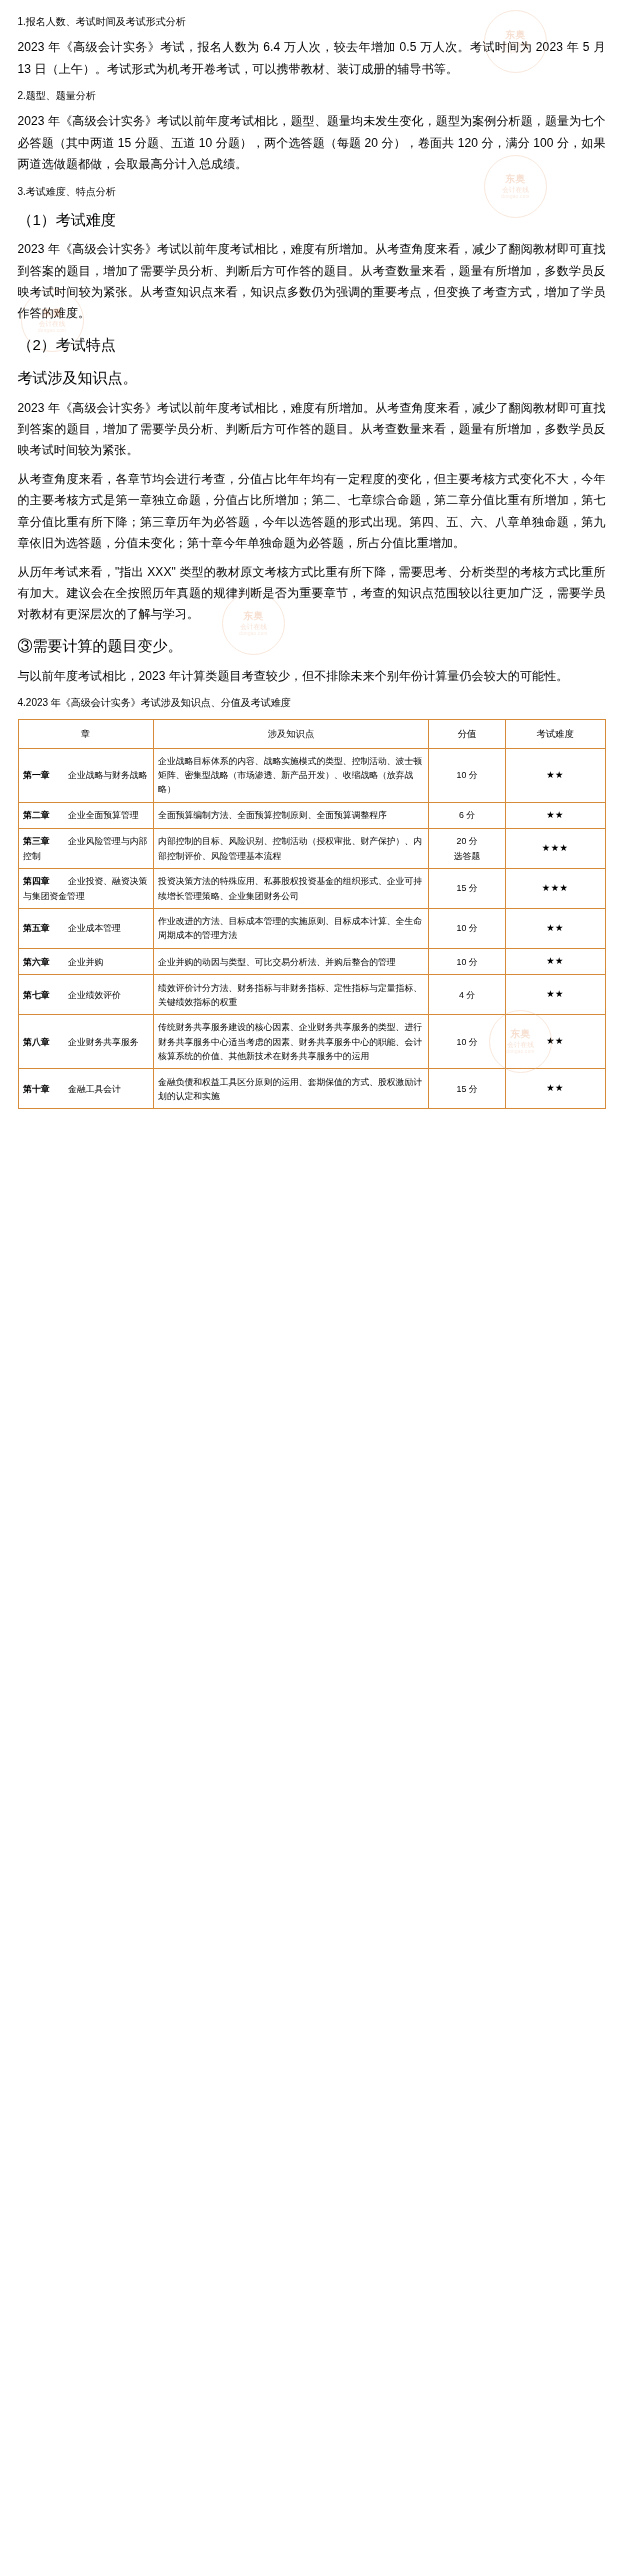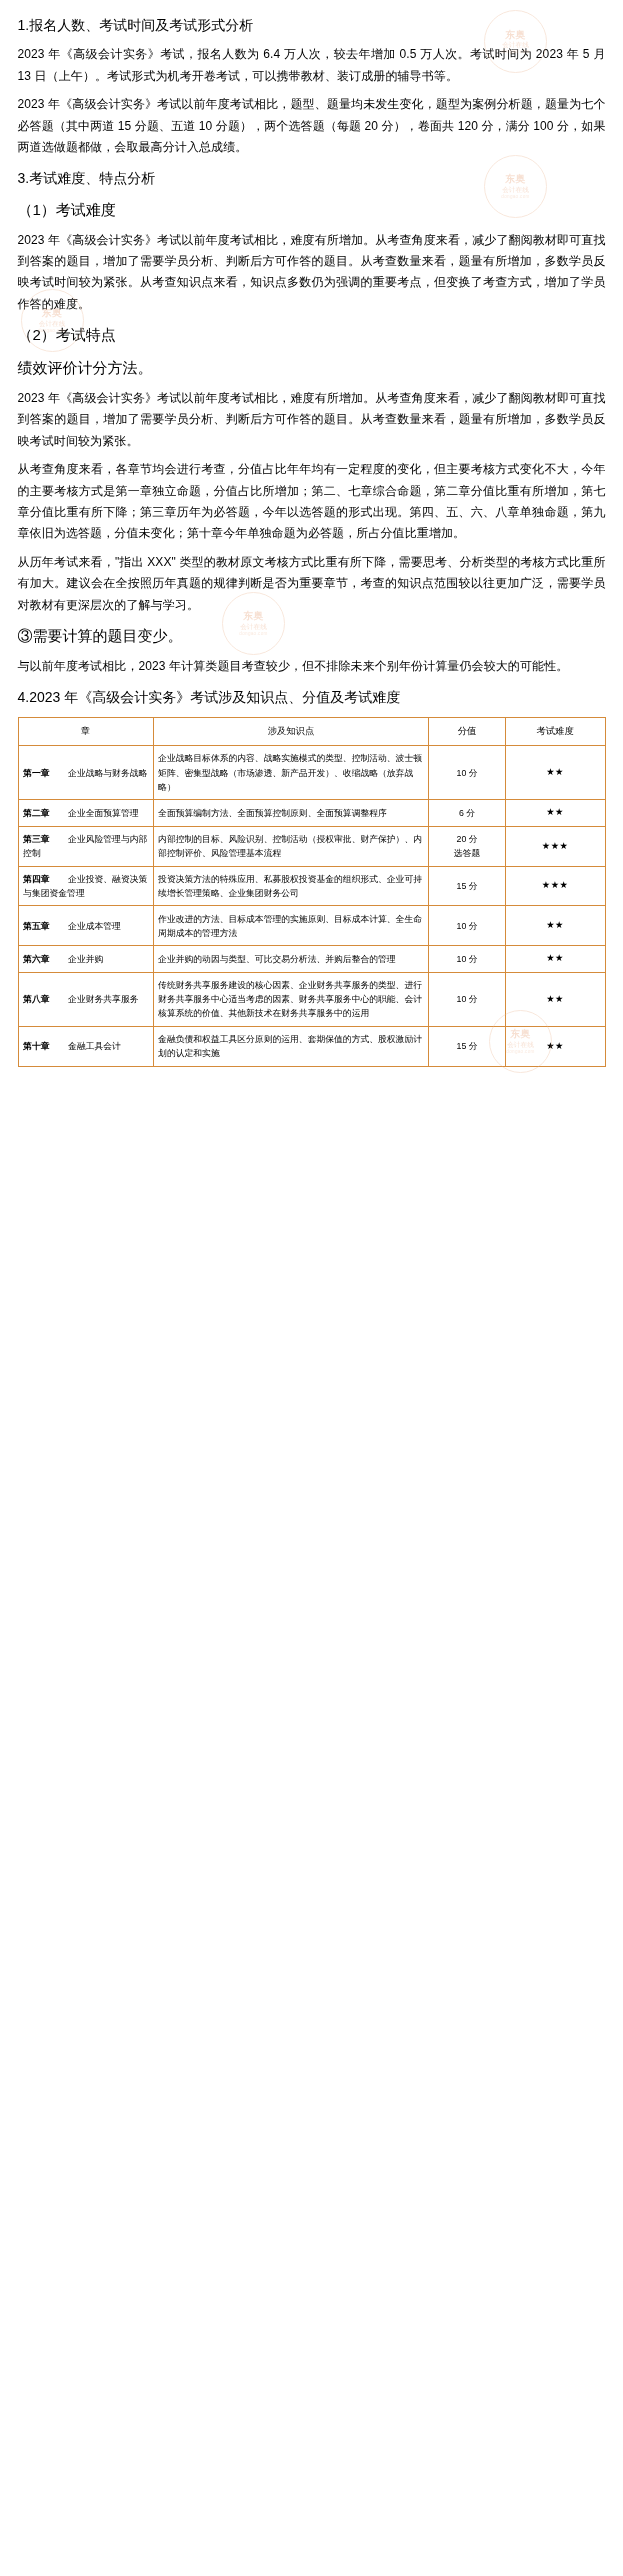--- a/index.html
+++ b/index.html
@@ -20,21 +20,21 @@
     overflow: hidden;
   }
   .para {
     font-size: 12px;
     line-height: 1.78;
     text-align: justify;
     margin: 0 0 7.2px 0;
     letter-spacing: 0.1px;
   }
   .heading {
-    font-size: 14px;
+    font-size: 10px;
     line-height: 1.78;
     margin: 0 0 6.2px 0;
     font-weight: normal;
   }
   .sub {
     font-size: 15px;
     line-height: 1.78;
     margin: 0 0 6.2px 0;
   }
   .tbl-wrap {
@@ -155,38 +155,39 @@
         <i>dongao.com</i>
       </div>
   </div>
 
   <div>
     <p class="heading">1.报名人数、考试时间及考试形式分析</p>
     <p class="para">2023 年《高级会计实务》考试，报名人数为 6.4 万人次，较去年增加 0.5 万人次。考试时间为 2023 年 5 月 13 日（上午）。考试形式为机考开卷考试，可以携带教材、装订成册的辅导书等。</p>
   </div>
 
   <div>
+    <p class="heading">2.题型、题量分析</p>
     <p class="para">2023 年《高级会计实务》考试以前年度考试相比，题型、题量均未发生变化，题型为案例分析题，题量为七个必答题（其中两道 15 分题、五道 10 分题），两个选答题（每题 20 分），卷面共 120 分，满分 100 分，如果两道选做题都做，会取最高分计入总成绩。</p>
   </div>
 
   <div>
     <p class="heading">3.考试难度、特点分析</p>
   </div>
 
   <div>
     <p class="sub">（1）考试难度</p>
     <p class="para">2023 年《高级会计实务》考试以前年度考试相比，难度有所增加。从考查角度来看，减少了翻阅教材即可直找到答案的题目，增加了需要学员分析、判断后方可作答的题目。从考查数量来看，题量有所增加，多数学员反映考试时间较为紧张。从考查知识点来看，知识点多数仍为强调的重要考点，但变换了考查方式，增加了学员作答的难度。</p>
   </div>
 
   <div>
     <p class="sub">（2）考试特点</p>
   </div>
 
   <div>
-    <p class="sub">绩效评价计分方法。</p>
+    <p class="sub">考试涉及知识点。</p>
     <p class="para">2023 年《高级会计实务》考试以前年度考试相比，难度有所增加。从考查角度来看，减少了翻阅教材即可直找到答案的题目，增加了需要学员分析、判断后方可作答的题目。从考查数量来看，题量有所增加，多数学员反映考试时间较为紧张。</p>
     <p class="para">从考查角度来看，各章节均会进行考查，分值占比年年均有一定程度的变化，但主要考核方式变化不大，今年的主要考核方式是第一章独立命题，分值占比所增加；第二、七章综合命题，第二章分值比重有所增加，第七章分值比重有所下降；第三章历年为必答题，今年以选答题的形式出现。第四、五、六、八章单独命题，第九章依旧为选答题，分值未变化；第十章今年单独命题为必答题，所占分值比重增加。</p>
     <p class="para">从历年考试来看，"指出 XXX" 类型的教材原文考核方式比重有所下降，需要思考、分析类型的考核方式比重所有加大。建议会在全按照历年真题的规律判断是否为重要章节，考查的知识点范围较以往更加广泛，需要学员对教材有更深层次的了解与学习。</p>
   </div>
 
   <div>
     <p class="sub">③需要计算的题目变少。</p>
     <p class="para">与以前年度考试相比，2023 年计算类题目考查较少，但不排除未来个别年份计算量仍会较大的可能性。</p>
   </div>
 
@@ -242,20 +243,26 @@
           <td class="score">10 分</td>
           <td class="diff">★★</td>
         </tr>
         <tr>
           <td class="chapter"><span class="cnum">第六章</span><span>企业并购</span></td>
           <td class="points">企业并购的动因与类型、可比交易分析法、并购后整合的管理</td>
           <td class="score">10 分</td>
           <td class="diff">★★</td>
         </tr>
         <tr>
+          <td class="chapter"><span class="cnum">第七章</span><span>企业绩效评价</span></td>
+          <td class="points">绩效评价计分方法、财务指标与非财务指标、定性指标与定量指标、关键绩效指标的权重</td>
+          <td class="score">4 分</td>
+          <td class="diff">★★</td>
+        </tr>
+        <tr>
           <td class="chapter"><span class="cnum">第八章</span><span>企业财务共享服务</span></td>
           <td class="points">传统财务共享服务建设的核心因素、企业财务共享服务的类型、进行财务共享服务中心适当考虑的因素、财务共享服务中心的职能、会计核算系统的价值、其他新技术在财务共享服务中的运用</td>
           <td class="score">10 分</td>
           <td class="diff">★★</td>
         </tr>
         <tr>
           <td class="chapter"><span class="cnum">第十章</span><span>金融工具会计</span></td>
           <td class="points">金融负债和权益工具区分原则的运用、套期保值的方式、股权激励计划的认定和实施</td>
           <td class="score">15 分</td>
           <td class="diff">★★</td>

